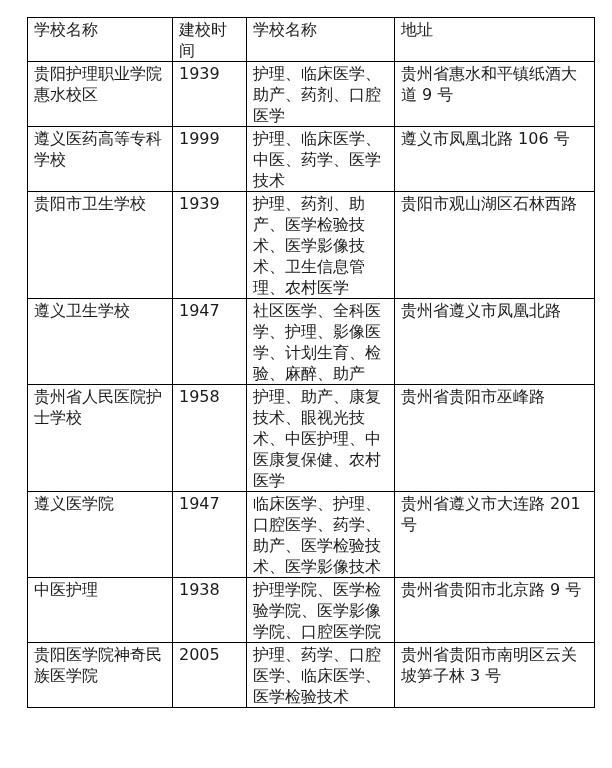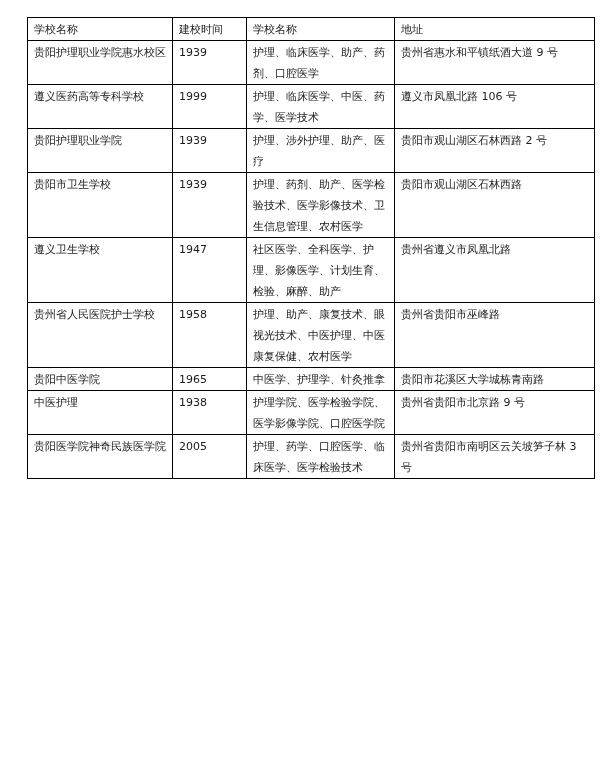--- a/index.html
+++ b/index.html
@@ -1,21 +1,21 @@
 <!DOCTYPE html>
 <html><head>
 <meta charset="utf-8">
 <style>
   html, body { margin: 0; padding: 0; background: #ffffff; }
   body { width: 612px; height: 768px; position: relative; overflow: hidden;
          font-family: "DejaVu Sans", "Liberation Sans", sans-serif; color: #1a1a1a; }
   table { position: absolute; left: 27px; top: 17px; border-collapse: collapse;
           table-layout: fixed; width: 567px; }
   td, th { border: 1px solid #000; vertical-align: top; padding: 1px 6px 0 6px;
-           font-size: 11px; line-height: 21px; font-weight: normal; text-align: left;
+           font-size: 16px; line-height: 21px; font-weight: normal; text-align: left;
            word-break: break-all; }
   col.c1 { width: 145px; }
   col.c2 { width: 74px; }
   col.c3 { width: 148px; }
   col.c4 { width: 200px; }
   th { height: 21px; }
 </style>
 </head>
 <body>
 
@@ -41,48 +41,42 @@
       <td>护理、临床医学、助产、药剂、口腔医学</td>
       <td>贵州省惠水和平镇纸酒大道 9 号</td>
     </tr>
     <tr>
       <td>遵义医药高等专科学校</td>
       <td>1999</td>
       <td>护理、临床医学、中医、药学、医学技术</td>
       <td>遵义市凤凰北路 106 号</td>
     </tr>
     <tr>
-      <td>贵阳护理职业学院</td>
-      <td>1939</td>
-      <td>护理、涉外护理、助产、医疗</td>
-      <td>贵阳市观山湖区石林西路 2 号</td>
-    </tr>
-    <tr>
       <td>贵阳市卫生学校</td>
       <td>1939</td>
       <td>护理、药剂、助产、医学检验技术、医学影像技术、卫生信息管理、农村医学</td>
       <td>贵阳市观山湖区石林西路</td>
     </tr>
     <tr>
       <td>遵义卫生学校</td>
       <td>1947</td>
       <td>社区医学、全科医学、护理、影像医学、计划生育、检验、麻醉、助产</td>
       <td>贵州省遵义市凤凰北路</td>
     </tr>
     <tr>
       <td>贵州省人民医院护士学校</td>
       <td>1958</td>
       <td>护理、助产、康复技术、眼视光技术、中医护理、中医康复保健、农村医学</td>
       <td>贵州省贵阳市巫峰路</td>
     </tr>
     <tr>
-      <td>贵阳中医学院</td>
-      <td>1965</td>
-      <td>中医学、护理学、针灸推拿</td>
-      <td>贵阳市花溪区大学城栋青南路</td>
+      <td>遵义医学院</td>
+      <td>1947</td>
+      <td>临床医学、护理、口腔医学、药学、助产、医学检验技术、医学影像技术</td>
+      <td>贵州省遵义市大连路 201 号</td>
     </tr>
     <tr>
       <td>中医护理</td>
       <td>1938</td>
       <td>护理学院、医学检验学院、医学影像学院、口腔医学院</td>
       <td>贵州省贵阳市北京路 9 号</td>
     </tr>
     <tr>
       <td>贵阳医学院神奇民族医学院</td>
       <td>2005</td>

